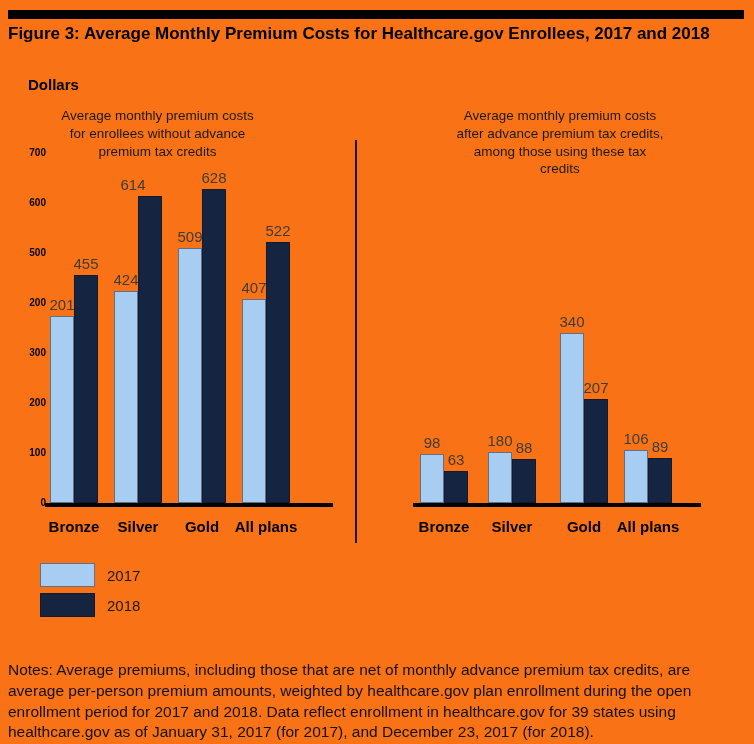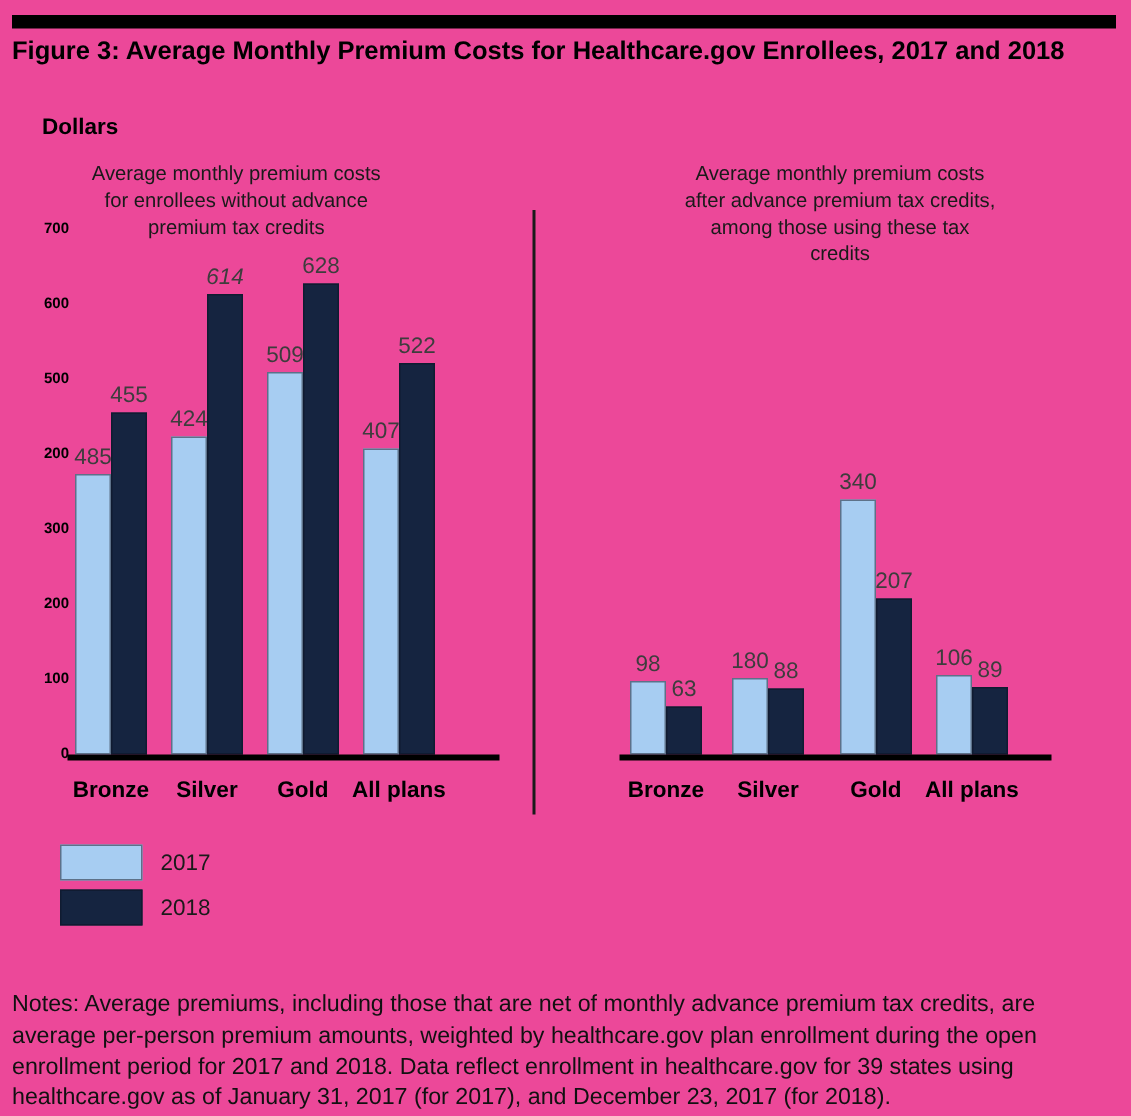--- a/index.html
+++ b/index.html
@@ -1,18 +1,18 @@
 <!DOCTYPE html>
 <html><head>
 <meta charset="utf-8">
 <style>
   * { margin: 0; padding: 0; box-sizing: border-box; }
   html, body { background: #fff; }
   body { font-family: "Liberation Sans", sans-serif; color: #000; }
-  #page { position: relative; width: 754px; height: 744px; background: #ec4899; overflow: hidden; }
+  #page { position: relative; width: 754px; height: 744px; background: #f97316; overflow: hidden; }
 
   .top-rule { position: absolute; left: 8px; top: 10px; width: 736px; height: 9px; background: #000; }
 
   .figure-title {
     position: absolute; left: 8px; top: 24px; width: 742px;
     font-size: 17px; font-weight: bold; line-height: 1.22; color: #000;
   }
 
   .unit-label { position: absolute; left: 28px; top: 76px; font-size: 15px; font-weight: bold; }
 
@@ -80,31 +80,31 @@
   <div id="chart-layer">
       <div class="ytick" style="top: 493px;">0</div>
       <div class="ytick" style="top: 443px;">100</div>
       <div class="ytick" style="top: 393px;">200</div>
       <div class="ytick" style="top: 343px;">300</div>
       <div class="ytick" style="top: 293px;">200</div>
       <div class="ytick" style="top: 243px;">500</div>
       <div class="ytick" style="top: 193px;">600</div>
       <div class="ytick" style="top: 143px;">700</div>
       <div class="bar s2017" title="2017 Bronze: 374" style="left: 50px; top: 316px; width: 24px; height: 187px;"></div>
-      <div class="bar-value" style="left: 38px; top: 296px;">485</div>
+      <div class="bar-value" style="left: 38px; top: 296px;">201</div>
       <div class="bar s2017" title="2017 Silver: 424" style="left: 114px; top: 291px; width: 24px; height: 212px;"></div>
       <div class="bar-value" style="left: 102px; top: 271px;">424</div>
       <div class="bar s2017" title="2017 Gold: 509" style="left: 178px; top: 248px; width: 24px; height: 255px;"></div>
       <div class="bar-value" style="left: 166px; top: 228px;">509</div>
       <div class="bar s2017" title="2017 All plans: 407" style="left: 242px; top: 299px; width: 24px; height: 204px;"></div>
       <div class="bar-value" style="left: 230px; top: 279px;">407</div>
       <div class="bar s2018" title="2018 Bronze: 455" style="left: 74px; top: 275px; width: 24px; height: 228px;"></div>
       <div class="bar-value" style="left: 62px; top: 255px;">455</div>
       <div class="bar s2018" title="2018 Silver: 614" style="left: 138px; top: 196px; width: 24px; height: 307px;"></div>
-      <div class="bar-value" style="left: 126px; top: 176px; font-style: italic;">614</div>
+      <div class="bar-value" style="left: 109px; top: 176px;">614</div>
       <div class="bar s2018" title="2018 Gold: 628" style="left: 202px; top: 189px; width: 24px; height: 314px;"></div>
       <div class="bar-value" style="left: 190px; top: 169px;">628</div>
       <div class="bar s2018" title="2018 All plans: 522" style="left: 266px; top: 242px; width: 24px; height: 261px;"></div>
       <div class="bar-value" style="left: 254px; top: 222px;">522</div>
       <div class="cat-label" style="left: 29px;">Bronze</div>
       <div class="cat-label" style="left: 93px;">Silver</div>
       <div class="cat-label" style="left: 157px;">Gold</div>
       <div class="cat-label" style="left: 221px;">All plans</div>
       <div class="baseline" style="left: 45px; top: 503px; width: 288px;"></div>
       <div class="bar s2017" title="2017 Bronze: 98" style="left: 420px; top: 454px; width: 24px; height: 49px;"></div>

